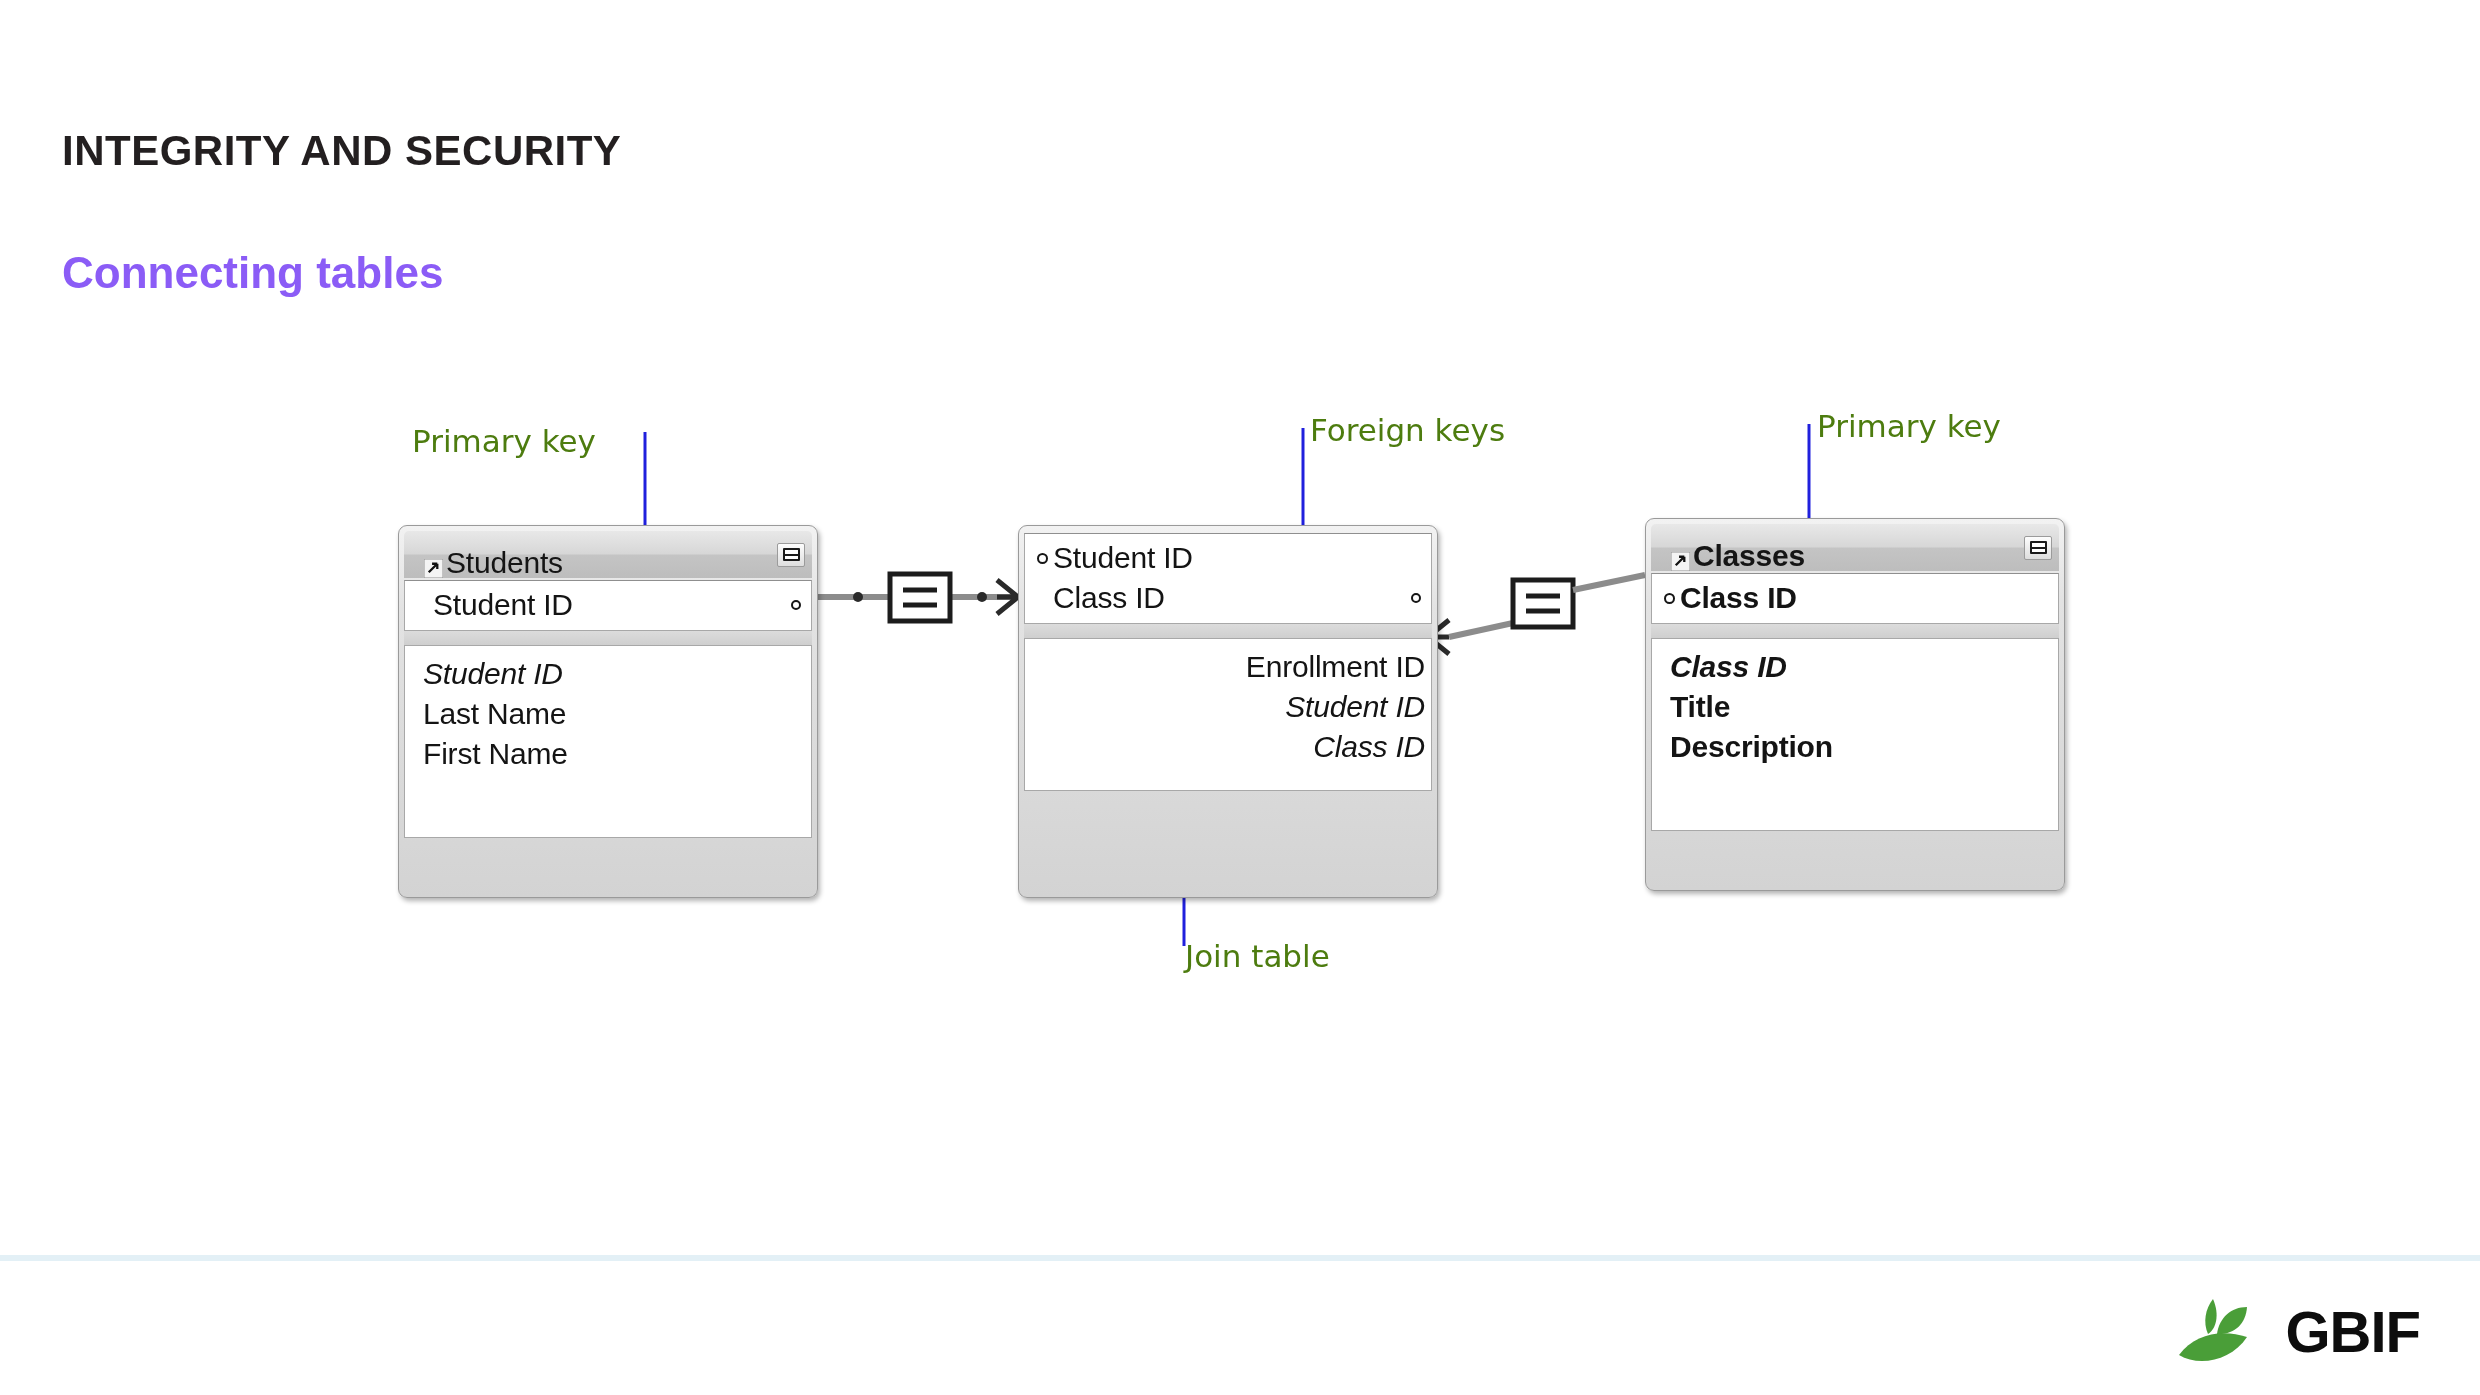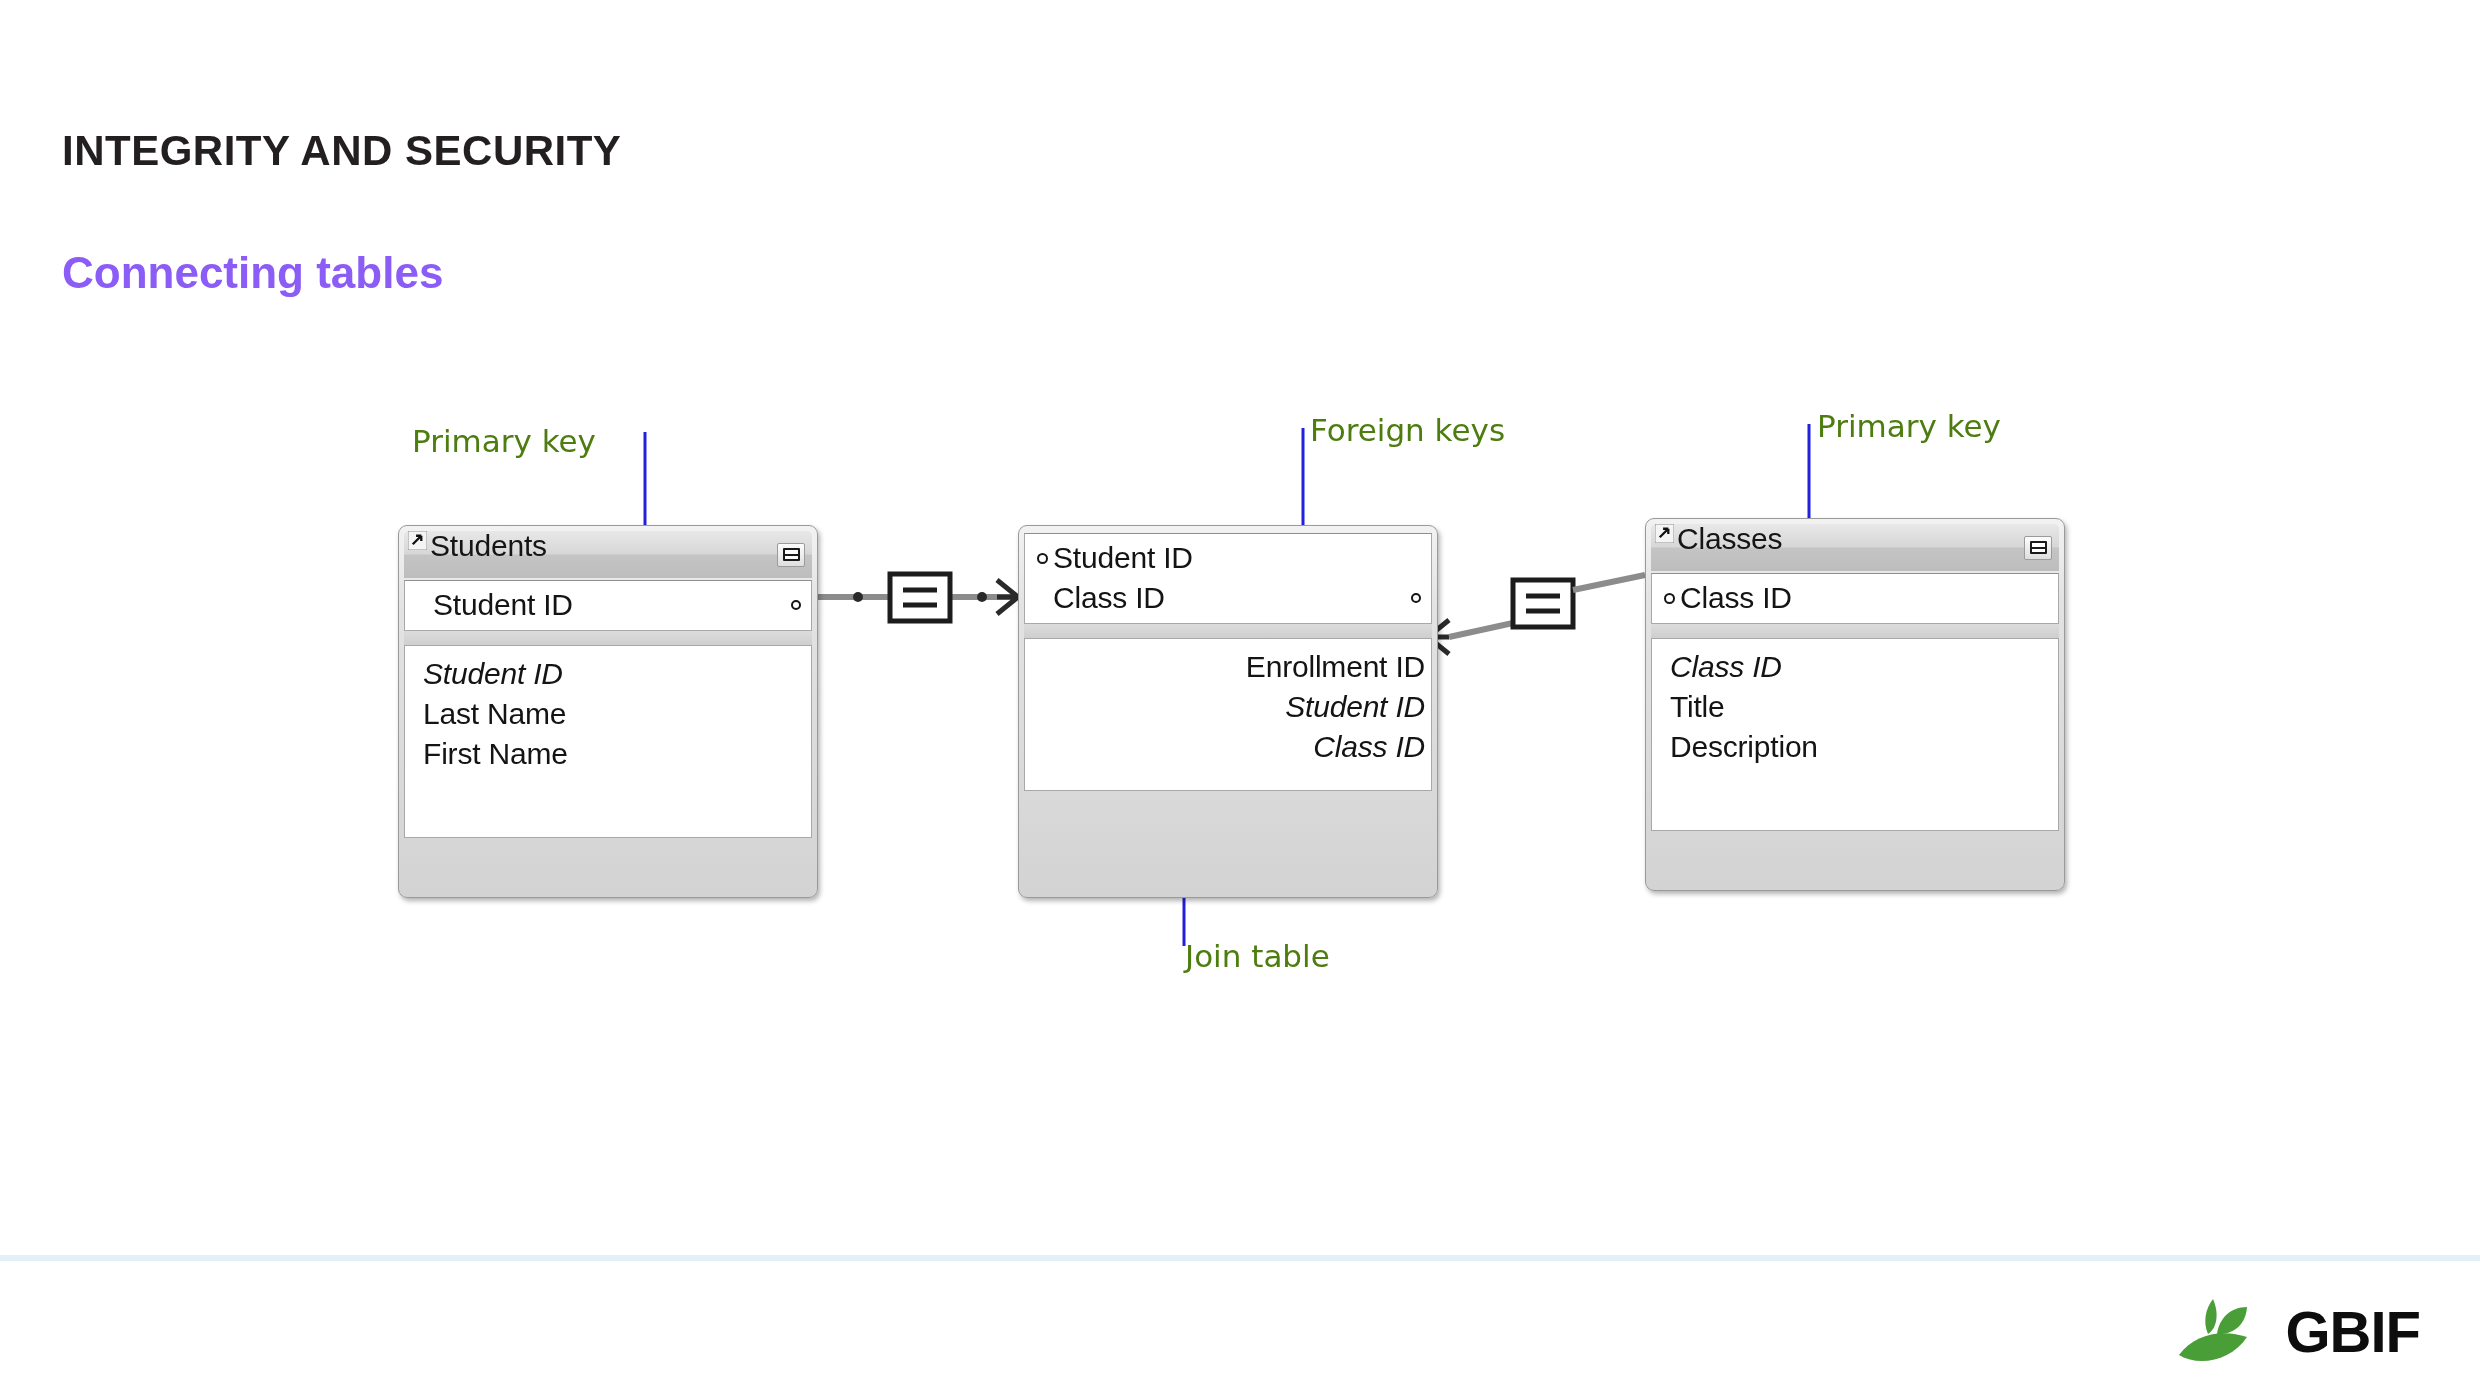--- a/index.html
+++ b/index.html
@@ -46,22 +46,22 @@
     background:#d9d9d9;
     border:1px solid #9a9a9a;
     border-radius:9px;
     padding:5px;
     box-shadow:2px 3px 5px rgba(0,0,0,0.30);
     background:linear-gradient(to bottom,#f2f2f2 0%,#e3e3e3 22%,#d3d3d3 100%);
   }
   .tbl-title {
     height:47px;
     display:flex;
-    align-items:flex-start;
-    padding:0 4px 0 4px;
+    align-items:flex-end;
+    padding:0 4px 0 20px;
     background:linear-gradient(to bottom,#e8e8e8 0%,#d7d7d7 48%,#c4c4c4 52%,#bdbdbd 100%);
     border-radius:5px 5px 0 0;
     position:relative;
   }
   .tbl-title-arrow {
     width:19px; height:19px;
     margin-right:3px;
     flex:0 0 auto;
     display:block;
   }
@@ -292,21 +292,21 @@
 
   <div class="tbl-gap"></div>
 
   <div class="tbl-fieldbox" style="height:153px;text-align:right;">
     <div class="field-row">Enrollment ID</div>
     <div class="field-row fk">Student ID</div>
     <div class="field-row fk">Class ID</div>
   </div>
 </div>
 
-<div class="tbl" style="left:1645px; top:518px; width:420px; height:373px;">
+<div class="tbl" style="left:1645px; top:518px; width:420px; height:373px;font-weight:bold;">
   <div class="tbl-title">
     <svg class="tbl-title-arrow" viewBox="0 0 20 20">
       <rect x="0" y="0" width="20" height="20" fill="#f4f4f4" stroke="#8d8d8d" stroke-width="1"></rect>
       <path d="M5 14 L14 5 M14 5 L8.5 5 M14 5 L14 10.5" stroke="#111" stroke-width="2.4" fill="none"></path>
     </svg>
     <span class="tbl-title-text">Classes</span>
     <span class="tbl-title-btn">
         <i></i>
       </span>
   </div>

